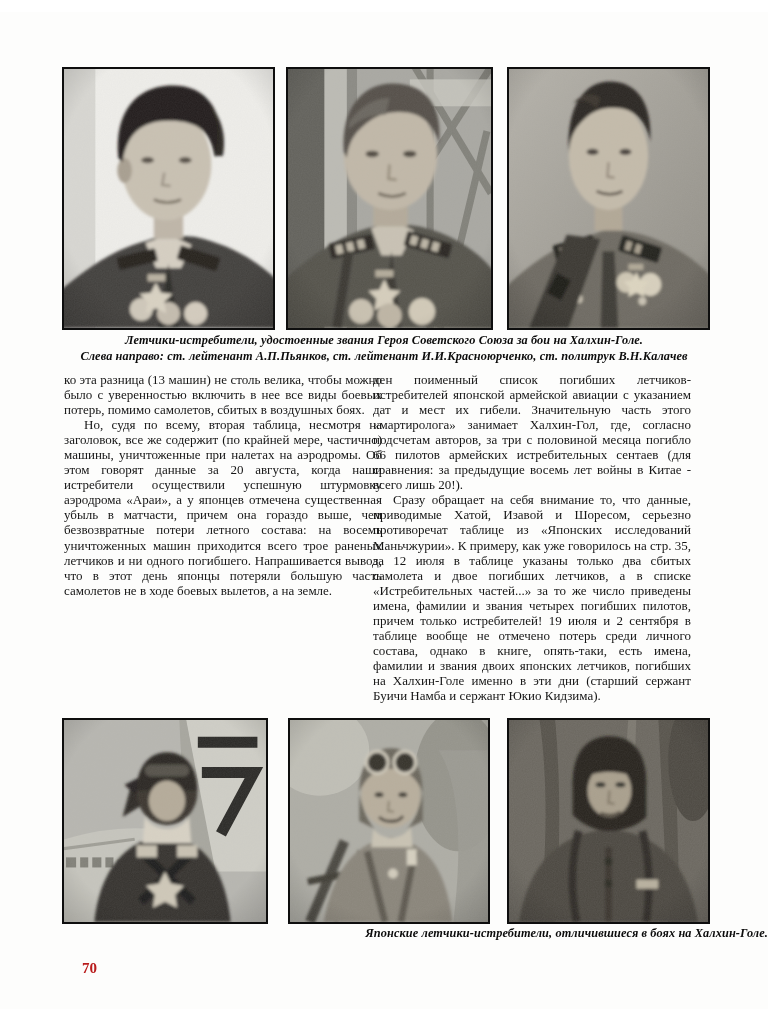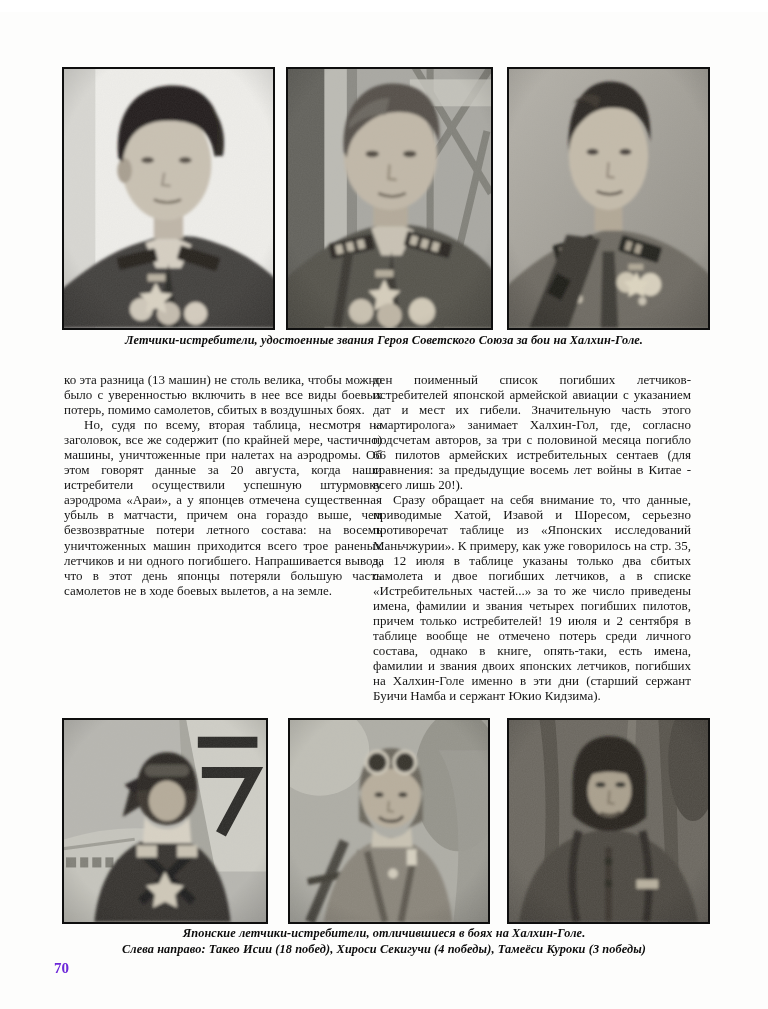--- a/index.html
+++ b/index.html
@@ -22,22 +22,22 @@
   }
   
   .col{
     position:absolute;width:318px;text-align:justify;
     font-size:13px;line-height:15.05px;color:#151515;
   }
   .col p{margin:0;text-indent:20px;}
   .col p.noindent{text-indent:0;}
   
   .pagenum{
-    position:absolute;left:54px;top:948px;
-    font-weight:bold;font-size:15px;color:#6d28d9;
+    position:absolute;left:82px;top:948px;
+    font-weight:bold;font-size:15px;color:#b91c1c;
   }
   .defs-holder{position:absolute;width:0;height:0;overflow:hidden;}
 </style>
 </head>
 <body>
 
 <div class="page">
 
   <svg class="defs-holder" aria-hidden="true">
     <defs>
@@ -199,20 +199,21 @@
         <path d="M128,196 l4,8 9,1 -6,6 1,9 -8,-4 -8,4 1,-9 -6,-6 9,-1 Z" fill="#ddd5c0"></path>
         <rect x="120" y="188" width="15" height="6" fill="#b0a896"></rect>
       </g>
       <rect width="200" height="250" fill="url(#vig)"></rect>
       <rect width="200" height="250" filter="url(#grain)" opacity="0.5"></rect>
     </svg>
   </div>
 
   <div class="caption" style="top:321px;">
     <div>Летчики-истребители, удостоенные звания Героя Советского Союза за бои на Халхин-Голе.</div>
+    <div>Слева направо: ст. лейтенант А.П.Пьянков, ст. лейтенант И.И.Красноюрченко, ст. политрук В.Н.Калачев</div>
   </div>
 
   <div class="col" style="left:64px;top:360px;">
     <p class="noindent">ко эта разница (13 машин) не столь велика, чтобы можно было с уверенностью включить в нее все виды боевых потерь, помимо самолетов, сбитых в воздушных боях.</p>
     <p>Но, судя по всему, вторая таблица, несмотря на заголовок, все же содержит (по крайней мере, частично) машины, уничтоженные при налетах на аэродромы. Об этом говорят данные за 20 августа, когда наши истребители осуществили успешную штурмовку аэродрома «Араи», а у японцев отмечена существенная убыль в матчасти, причем она гораздо выше, чем безвозвратные потери летного состава: на восемь уничтоженных машин приходится всего трое раненых летчиков и ни одного погибшего. Напрашивается вывод, что в этот день японцы потеряли большую часть самолетов не в ходе боевых вылетов, а на земле.</p>
   </div>
 
   <div class="col" style="left:373px;top:360px;">
     <p class="noindent">ден поименный список погибших летчиков-истребителей японской армейской авиации с указанием дат и мест их гибели. Значительную часть этого «мартиролога» занимает Халхин-Гол, где, согласно подсчетам авторов, за три с половиной месяца погибло 66 пилотов армейских истребительных сентаев (для сравнения: за предыдущие восемь лет войны в Китае - всего лишь 20!).</p>
     <p>Сразу обращает на себя внимание то, что данные, приводимые Хатой, Изавой и Шоресом, серьезно противоречат таблице из «Японских исследований Маньчжурии». К примеру, как уже говорилось на стр. 35, за 12 июля в таблице указаны только два сбитых самолета и двое погибших летчиков, а в списке «Истребительных частей...» за то же число приведены имена, фамилии и звания четырех погибших пилотов, причем только истребителей! 19 июля и 2 сентября в таблице вообще не отмечено потерь среди личного состава, однако в книге, опять-таки, есть имена, фамилии и звания двоих японских летчиков, погибших на Халхин-Голе именно в эти дни (старший сержант Буичи Намба и сержант Юкио Кидзима).</p>
@@ -331,20 +332,19 @@
         <path d="M101,70 L100,82 L106,83" stroke="#7e7462" stroke-width="2.2" fill="none"></path>
         <path d="M92,92 C98,95 106,95 112,91" stroke="#4a4238" stroke-width="2.6" fill="none"></path>
 
         <rect x="128" y="158" width="22" height="9" rx="1" fill="#b8b09e"></rect>
       </g>
       <rect width="200" height="200" fill="url(#vig)"></rect>
       <rect width="200" height="200" filter="url(#grain)" opacity="0.6"></rect>
     </svg>
   </div>
 
-  <div class="caption" style="top:914px;">
+  <div class="caption" style="top:914px;text-align:right;">
     <div>Японские летчики-истребители, отличившиеся в боях на Халхин-Голе.</div>
-    <div>Слева направо: Такео Исии (18 побед), Хироси Секигучи (4 победы), Тамеёси Куроки (3 победы)</div>
   </div>
 
   <div class="pagenum">70</div>
 
 </div>
 
 </body></html>

